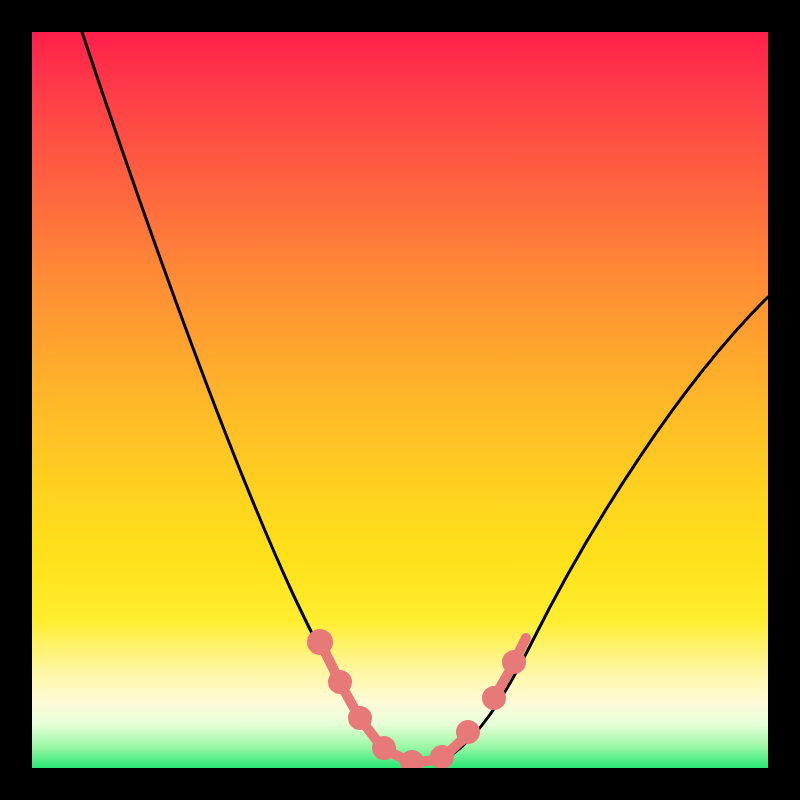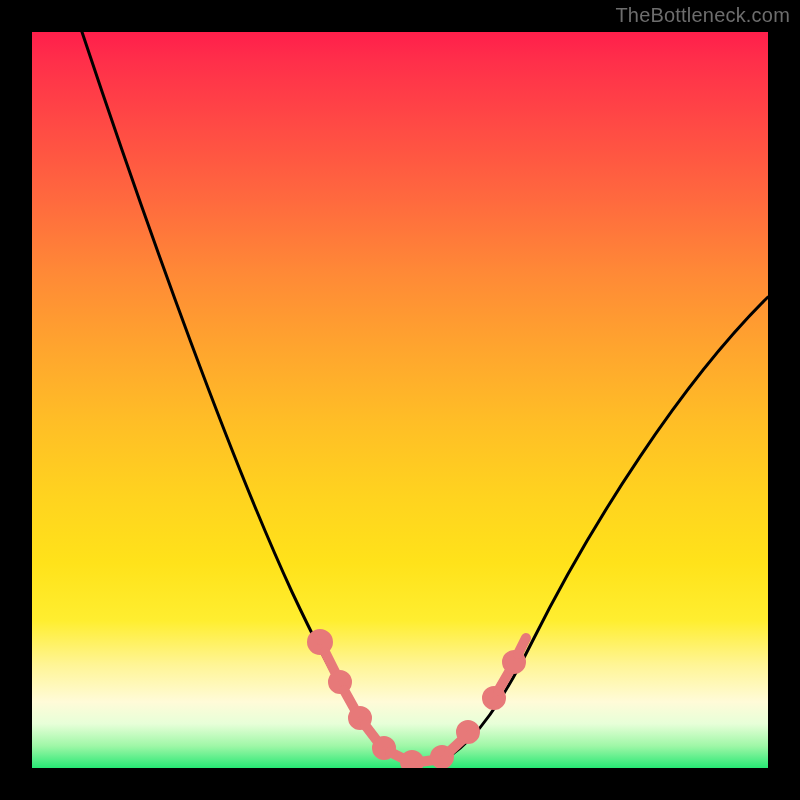--- a/index.html
+++ b/index.html
@@ -98,14 +98,13 @@
         <circle cx="436" cy="700" r="7"></circle>
 
         <circle cx="462" cy="666" r="7"></circle>
         <path d="M 466 659 L 477 640" fill="none"></path>
         <circle cx="482" cy="630" r="7"></circle>
         <path d="M 486 622 L 494 606" fill="none"></path>
       </g>
     </svg>
   </div>
 
-  <div class="watermark">TheBottleneck.com</div>
 </div>
 
 </body></html>

